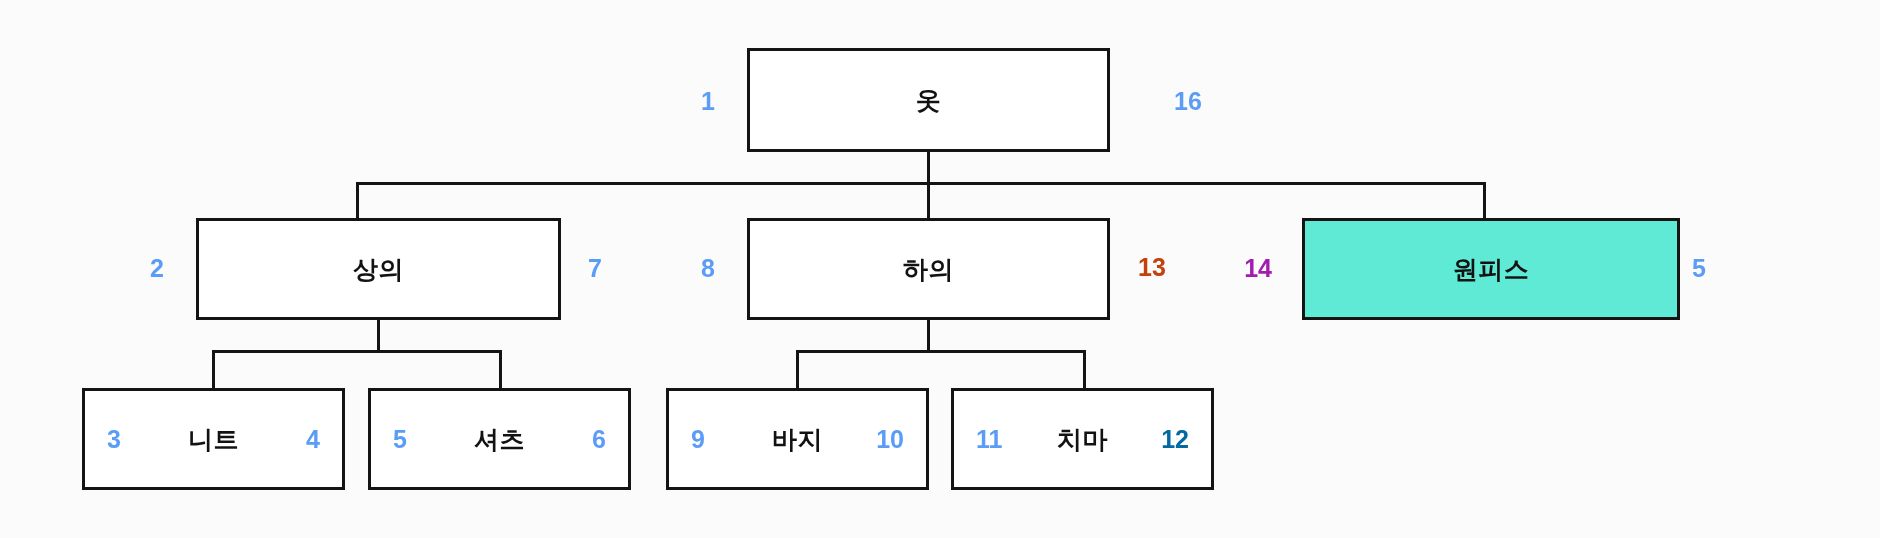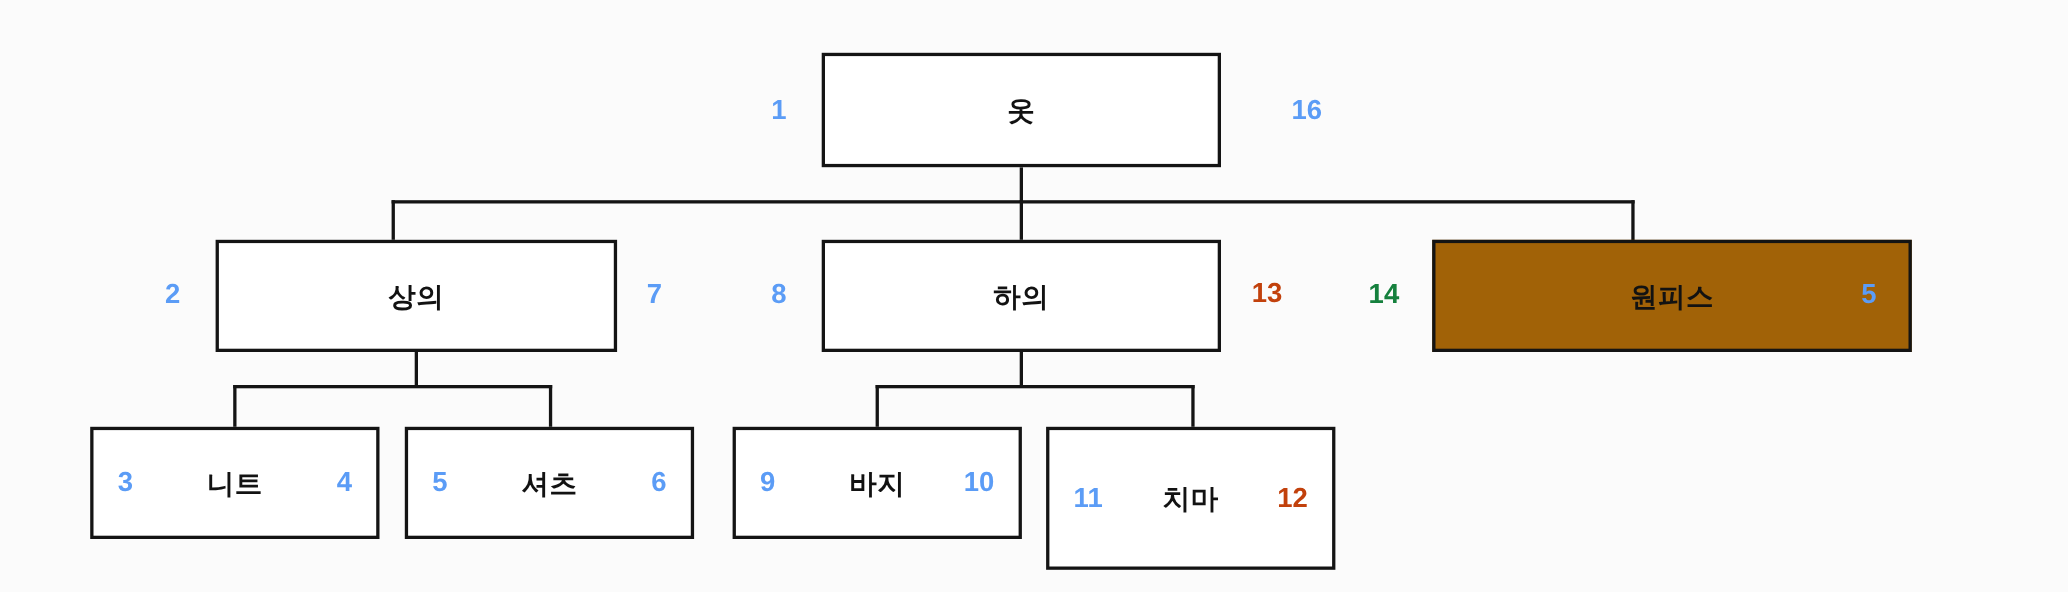--- a/index.html
+++ b/index.html
@@ -80,44 +80,44 @@
     <div class="edge v" style="left: 1083px; top: 350px; height: 40px; background: rgb(20, 20, 20);"></div>
     <div class="node" style="left: 747px; top: 48px; width: 363px; height: 104px; border-color: rgb(20, 20, 20); background: rgb(255, 255, 255);">
       <span class="label">옷</span>
     </div>
     <div class="node" style="left: 196px; top: 218px; width: 365px; height: 102px; border-color: rgb(20, 20, 20); background: rgb(255, 255, 255);">
       <span class="label">상의</span>
     </div>
     <div class="node" style="left: 747px; top: 218px; width: 363px; height: 102px; border-color: rgb(20, 20, 20); background: rgb(255, 255, 255);">
       <span class="label">하의</span>
     </div>
-    <div class="node" style="left: 1302px; top: 218px; width: 436px; height: 102px; border-color: rgb(20, 20, 20); background: #a16207;">
+    <div class="node" style="left: 1302px; top: 218px; width: 378px; height: 102px; border-color: rgb(20, 20, 20); background: #5eead4;">
       <span class="label">원피스</span>
     </div>
     <div class="node" style="left: 82px; top: 388px; width: 263px; height: 102px; border-color: rgb(20, 20, 20); background: rgb(255, 255, 255);">
       <span class="in-num left" style="color: rgb(91, 156, 246);">3</span>
       <span class="in-num right" style="color: rgb(91, 156, 246);">4</span>
       <span class="label">니트</span>
     </div>
     <div class="node" style="left: 368px; top: 388px; width: 263px; height: 102px; border-color: rgb(20, 20, 20); background: rgb(255, 255, 255);">
       <span class="in-num left" style="color: rgb(91, 156, 246);">5</span>
       <span class="in-num right" style="color: rgb(91, 156, 246);">6</span>
       <span class="label">셔츠</span>
     </div>
     <div class="node" style="left: 666px; top: 388px; width: 263px; height: 102px; border-color: rgb(20, 20, 20); background: rgb(255, 255, 255);">
       <span class="in-num left" style="color: rgb(91, 156, 246);">9</span>
       <span class="in-num right" style="color: rgb(91, 156, 246); text-align: right;">10</span>
       <span class="label">바지</span>
     </div>
-    <div class="node" style="left: 951px; top: 388px; width: 263px; height: 130px; border-color: rgb(20, 20, 20); background: rgb(255, 255, 255);">
+    <div class="node" style="left: 951px; top: 388px; width: 263px; height: 102px; border-color: rgb(20, 20, 20); background: rgb(255, 255, 255);">
       <span class="in-num left" style="color: rgb(91, 156, 246);">11</span>
-      <span class="in-num right" style="color: #c2410c;">12</span>
+      <span class="in-num right" style="color: #0369a1;">12</span>
       <span class="label">치마</span>
     </div>
     <div class="num outside-left" style="left: 715px; top: 101px; color: rgb(91, 156, 246);">1</div>
     <div class="num outside-right" style="left: 1138px; top: 101px; color: rgb(91, 156, 246); margin-left: 36px;">16</div>
     <div class="num outside-left" style="left: 164px; top: 268px; color: rgb(91, 156, 246);">2</div>
     <div class="num outside-right" style="left: 588px; top: 268px; color: rgb(91, 156, 246);">7</div>
     <div class="num outside-left" style="left: 715px; top: 268px; color: rgb(91, 156, 246);">8</div>
     <div class="num outside-right" style="left: 1138px; top: 267px; color: #c2410c;">13</div>
-    <div class="num outside-left" style="left: 1272px; top: 268px; color: #15803d;">14</div>
+    <div class="num outside-left" style="left: 1272px; top: 268px; color: #a21caf;">14</div>
     <div class="num outside-right" style="left: 1692px; top: 268px; color: rgb(91, 156, 246);">5</div>
   </div>
 
 </body></html>

